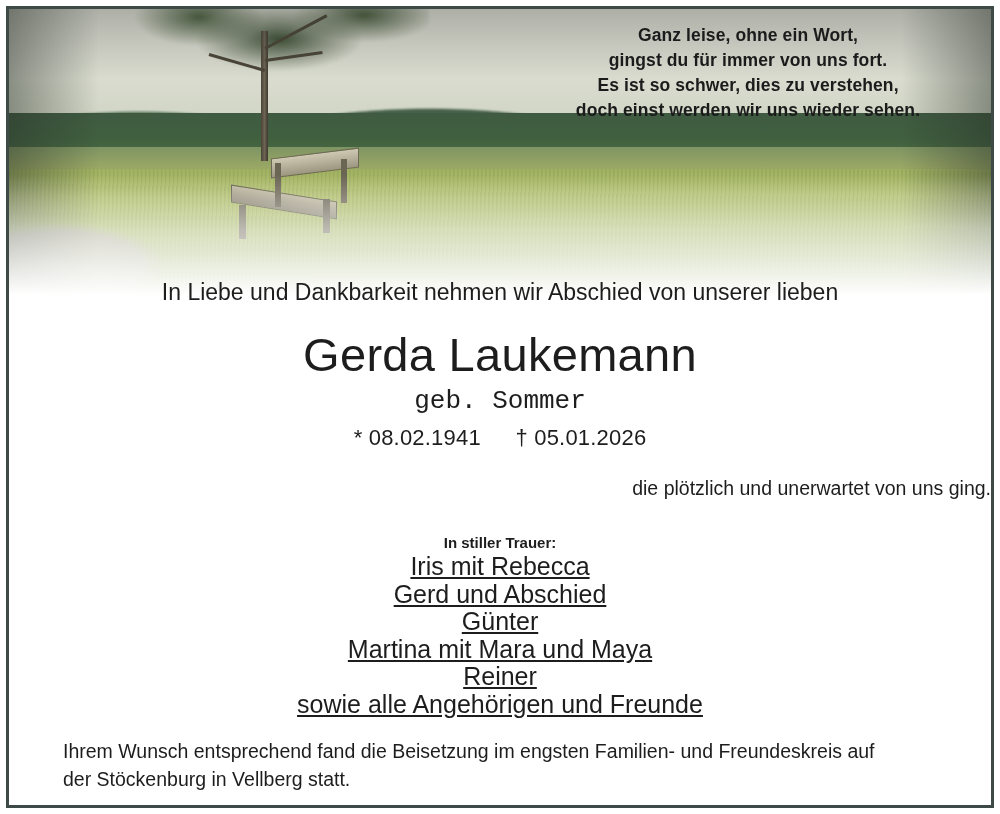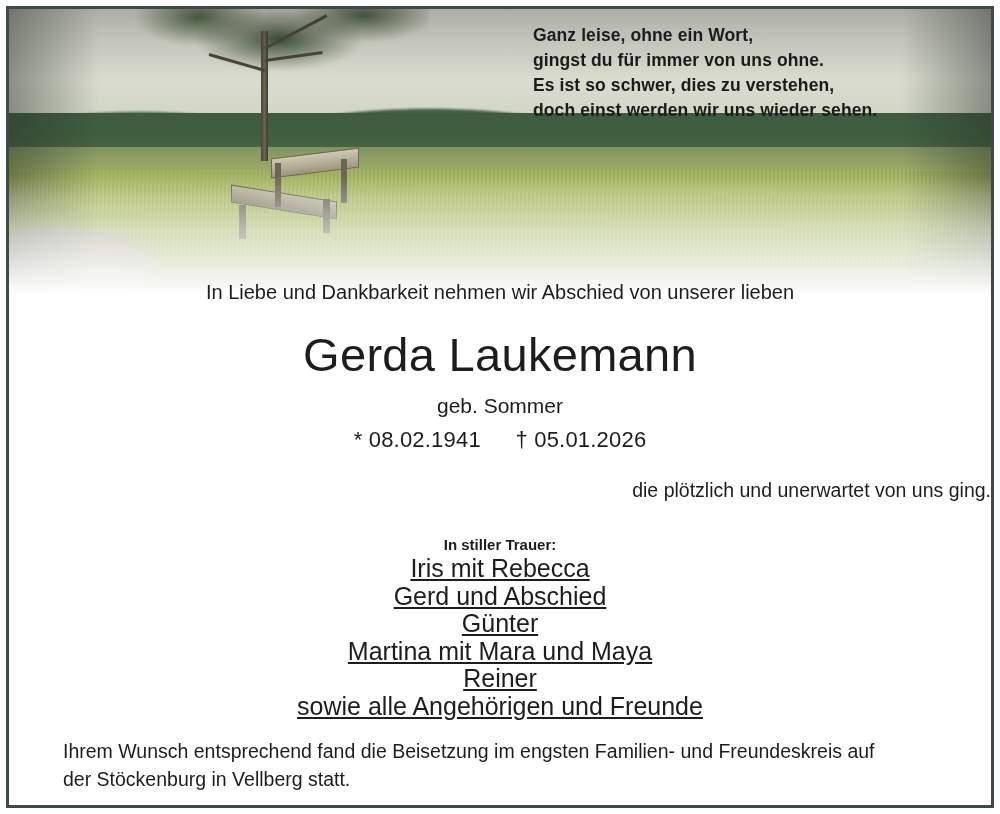--- a/index.html
+++ b/index.html
@@ -165,50 +165,52 @@
       linear-gradient(to left, rgba(40,48,40,0.45) 0px, rgba(40,48,40,0) 90px),
       linear-gradient(to bottom, rgba(40,48,40,0.30) 0px, rgba(40,48,40,0) 70px);
   }
 
   
   .verse {
     position: absolute;
     right: 28px;
     top: 14px;
     width: 430px;
+    text-align: center;
     color: #1b1b1b;
     font-weight: bold;
     font-size: 17.5px;
     line-height: 25px;
     letter-spacing: 0.1px;
   }
   .verse div { white-space: nowrap; }
 
   
   .body {
     position: absolute;
     left: 0;
     top: 268px;
     width: 100%;
     text-align: center;
     color: #1d1d1d;
   }
   .intro {
-    font-size: 20px;
+    font-size: 23px;
     line-height: 31px;
   }
   .name {
     font-size: 47px;
     line-height: 58px;
     margin-top: 18px;
     letter-spacing: 0.3px;
   }
   .maiden {
-    font-size: 21px;
-    margin-top: 10px;
+    font-size: 26px;
+    margin-top: 2px;
+    font-family: Liberation Mono, monospace;
   }
   .dates {
     font-size: 22px;
     margin-top: 9px;
     letter-spacing: 0.2px;
   }
   .dates .sep { display: inline-block; width: 22px; }
   .passing {
     font-size: 19.5px;
     margin-top: 26px;
@@ -264,21 +266,21 @@
         <div class="leg" style="left:16px; top:56px;"></div>
         <div class="leg" style="left:100px; top:50px;"></div>
       </div>
 
       <div class="photo-vignette"></div>
       <div class="photo-fade"></div>
     </div>
 
     <div class="verse">
       <div>Ganz leise, ohne ein Wort,</div>
-      <div>gingst du für immer von uns ohne.</div>
+      <div>gingst du für immer von uns fort.</div>
       <div>Es ist so schwer, dies zu verstehen,</div>
       <div>doch einst werden wir uns wieder sehen.</div>
     </div>
 
     <div class="body">
       <div class="intro">
         <div>In Liebe und Dankbarkeit nehmen wir Abschied von unserer lieben</div>
       </div>
 
       <div class="name">Gerda Laukemann</div>

